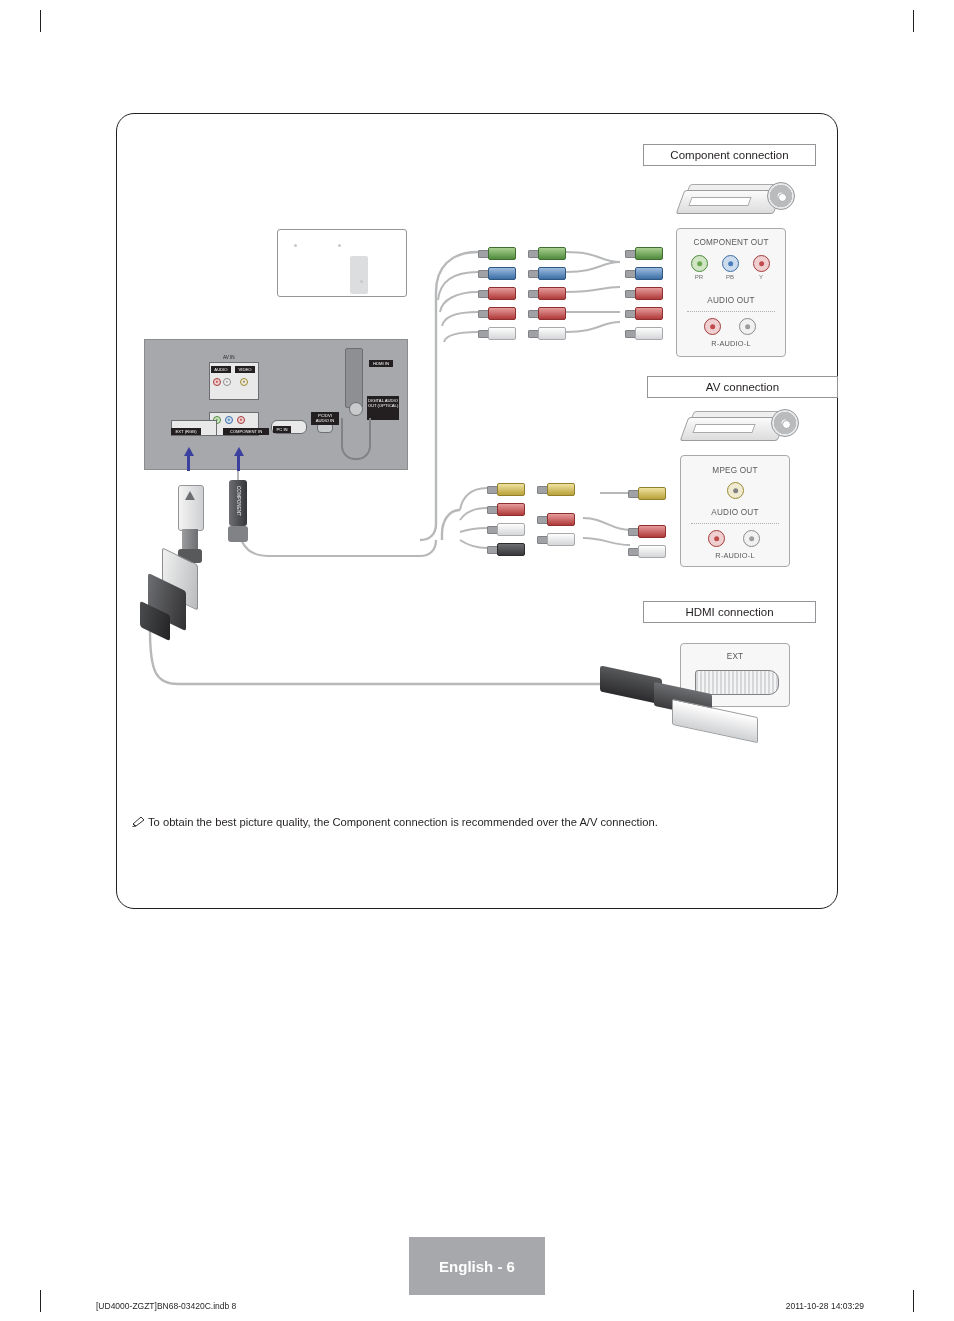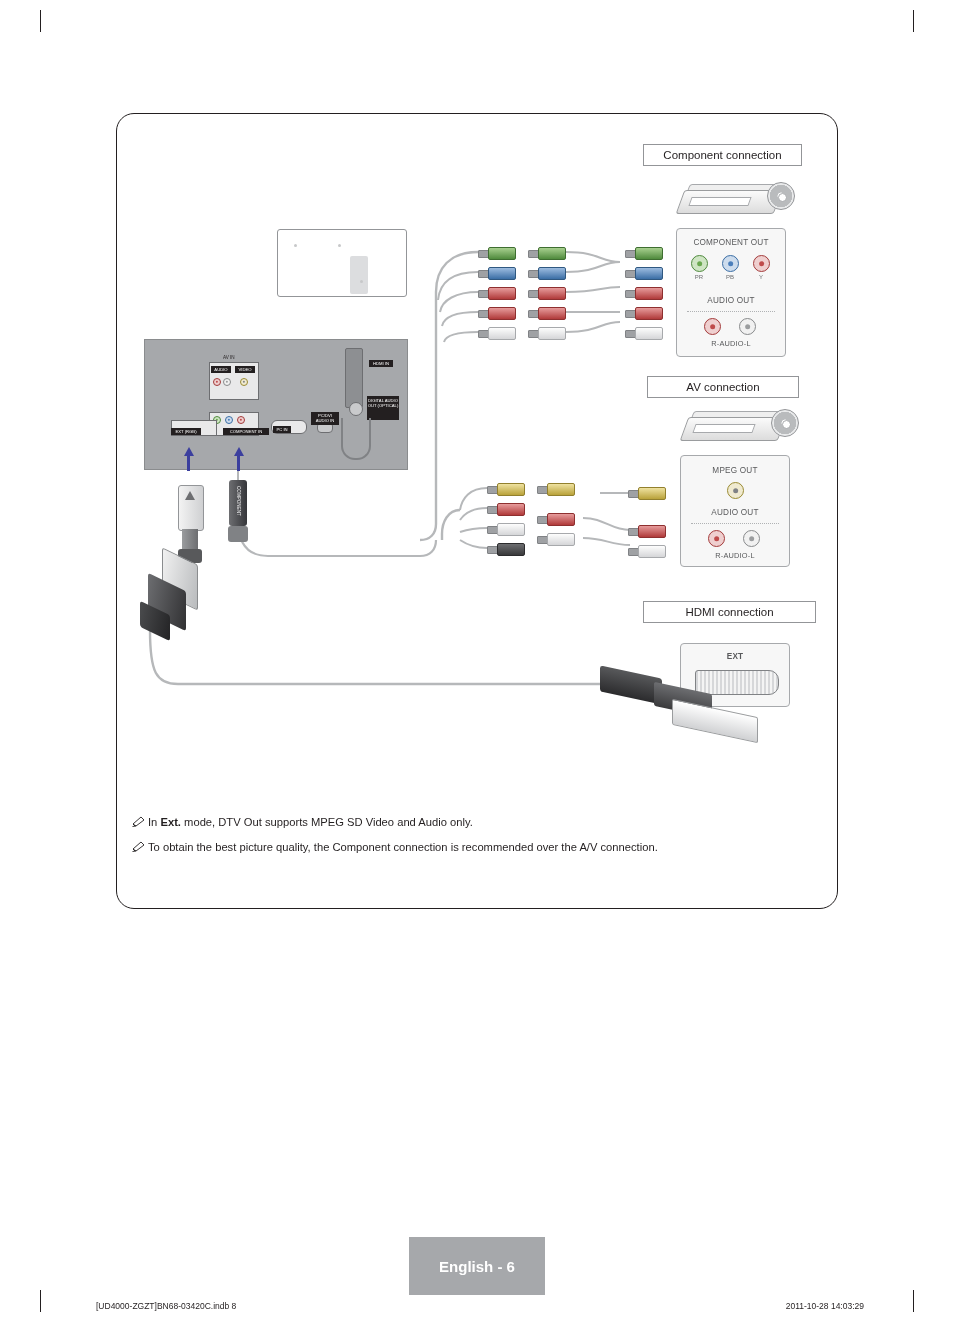--- a/index.html
+++ b/index.html
@@ -21,22 +21,22 @@
     border:1px solid #231f20;border-radius:18px;box-sizing:border-box;
   }
 
   
   .sec-label{
     position:absolute;box-sizing:border-box;
     border:1px solid #939598;background:#ffffff;
     font-size:11.5px;color:#231f20;text-align:center;
     line-height:20px;height:22px;
   }
-  #sec-component{left:643px;top:144px;width:159px;}
-  #sec-av{left:647px;top:376px;width:152px;}
+  #sec-component{left:643px;top:144px;width:173px;}
+  #sec-av{left:647px;top:376px;width:191px;}
   #sec-scart{left:643px;top:601px;width:173px;}
 
   
   .devbox{
     position:absolute;box-sizing:border-box;
     border:1px solid #a7a9ac;border-radius:4px;background:#f7f7f7;
   }
   #box-component{left:676px;top:228px;width:110px;height:129px;}
   #box-av{left:680px;top:455px;width:110px;height:112px;}
   #box-scart{left:680px;top:643px;width:110px;height:64px;}
@@ -342,21 +342,21 @@
     <div class="barrel"></div>
   </div>
 <div class="plug c-white" style="left:628px;top:545px;">
     <div class="tip"></div>
     <div class="barrel"></div>
   </div>
 
 <div class="sec-label" id="sec-scart">HDMI connection</div>
 
 <div class="devbox" id="box-scart">
-  <div class="t" style="top:8px;font-weight:bold;">EXT</div>
+  <div class="t" style="top:8px;">EXT</div>
   <div style="position:absolute;left:14px;top:26px;width:82px;height:23px;border:1px solid #808285;border-radius:3px 10px 10px 3px;background:repeating-linear-gradient(90deg,#d6d7d9 0 2px,#f4f4f4 2px 4px);"></div>
 </div>
 
 <div class="scartplug" style="left:600px;top:668px;">
   <div style="position:absolute;left:0;top:4px;width:62px;height:26px;background:linear-gradient(#58595b,#2b2b2d);transform:skewY(12deg);border-radius:3px;"></div>
   <div style="position:absolute;left:54px;top:20px;width:58px;height:24px;background:linear-gradient(#6d6e71,#3a3a3c);transform:skewY(12deg);border-radius:2px;"></div>
   <div style="position:absolute;left:72px;top:40px;width:84px;height:24px;background:linear-gradient(#ffffff,#d0d1d3);border:1px solid #9a9c9e;transform:skewY(12deg);border-radius:2px;"></div>
 </div>
 
 <div class="tvfront">
@@ -416,30 +416,20 @@
 </div>
 
 <div style="position:absolute;left:229px;top:480px;width:18px;height:46px;background:linear-gradient(90deg,#6d6e71,#35363a);border-radius:3px;"></div>
 <div style="position:absolute;left:231px;top:486px;width:14px;height:34px;color:#ffffff;font-size:4.6px;writing-mode:vertical-rl;text-orientation:mixed;line-height:14px;">
   <span>COMPONENT IN</span>
 </div>
 <div style="position:absolute;left:228px;top:526px;width:20px;height:16px;background:#808285;border-radius:3px;"></div>
 
 <div class="notes">
 
-  <div class="note-row">
-    <div class="pen">
-      <svg width="14" height="12" viewBox="0 0 14 12" aria-hidden="true">
-        <path d="M1 9 L9 2 L12 5 L4 11 Z" fill="none" stroke="#231f20" stroke-width="0.9"></path>
-        <path d="M1 9 L3 11" stroke="#231f20" stroke-width="0.9"></path>
-        <path d="M0.5 11.5 L4 11" stroke="#231f20" stroke-width="0.9"></path>
-      </svg>
-    </div>
-    <div class="txt"><span>In </span><b>Ext.</b><span> mode, DTV Out supports MPEG SD Video and Audio only.</span></div>
-  </div>
 
   <div class="note-row">
     <div class="pen">
       <svg width="14" height="12" viewBox="0 0 14 12" aria-hidden="true">
         <path d="M1 9 L9 2 L12 5 L4 11 Z" fill="none" stroke="#231f20" stroke-width="0.9"></path>
         <path d="M1 9 L3 11" stroke="#231f20" stroke-width="0.9"></path>
         <path d="M0.5 11.5 L4 11" stroke="#231f20" stroke-width="0.9"></path>
       </svg>
     </div>
     <div class="txt">To obtain the best picture quality, the Component connection is recommended over the A/V connection.</div>

